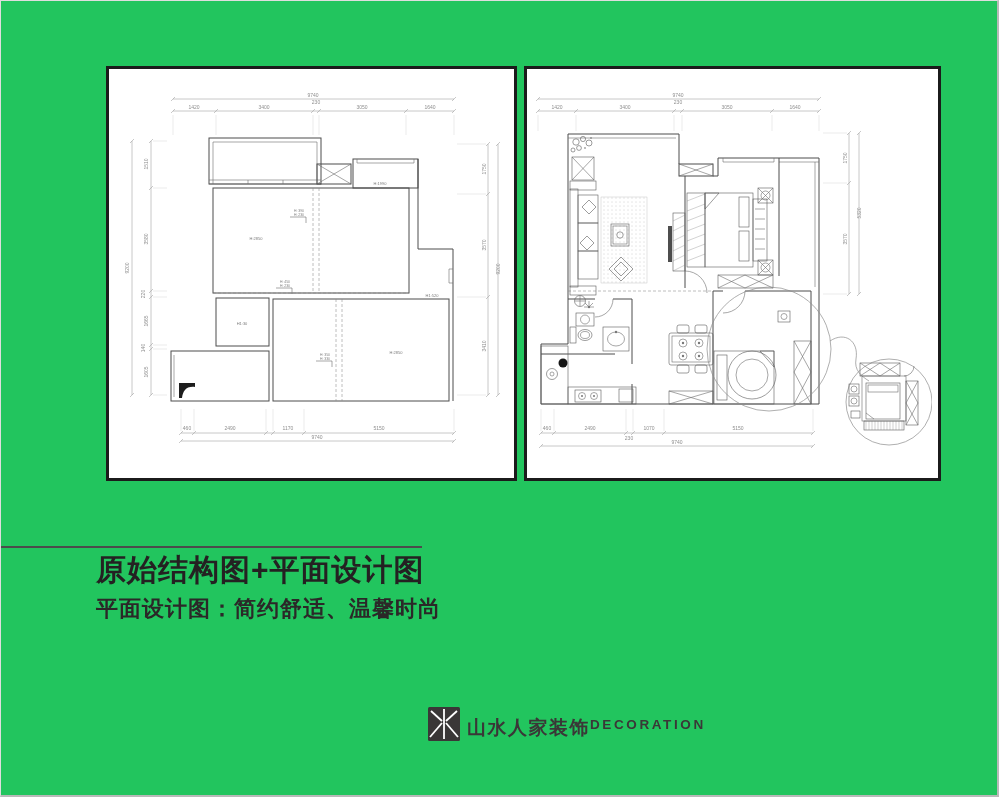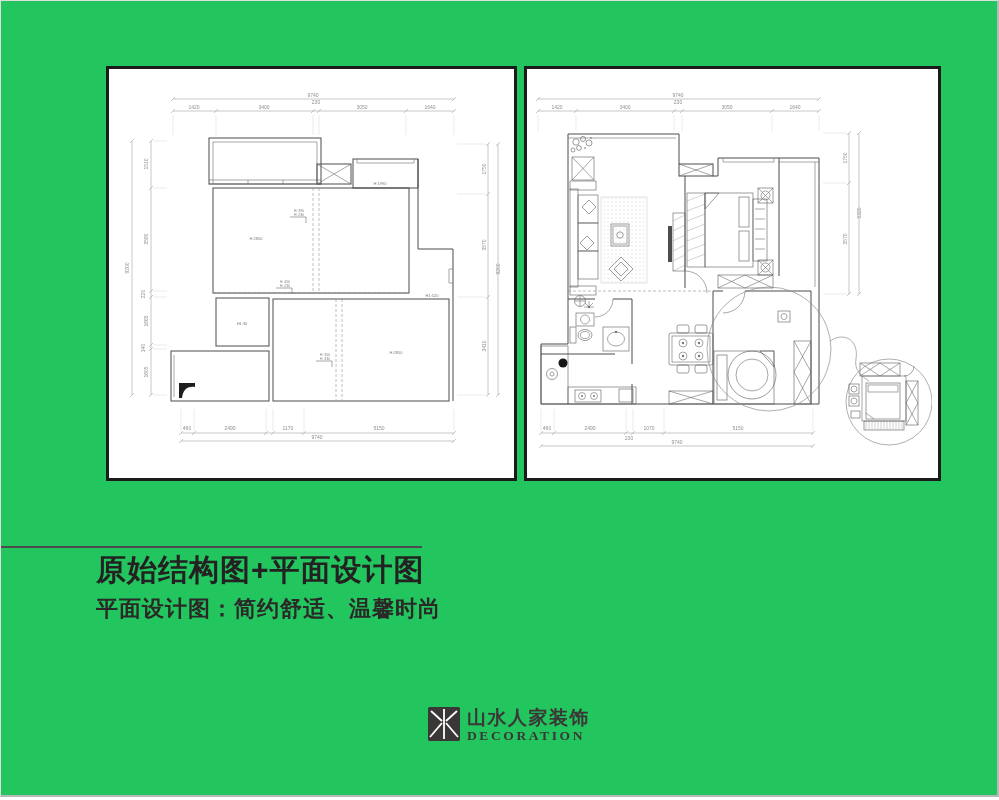--- a/index.html
+++ b/index.html
@@ -24,21 +24,21 @@
   .hatch{stroke:#7d7d7d;stroke-width:.35;fill:none;}
   .dimtxt{font:5px "Liberation Sans",sans-serif;fill:#8f8f8f;text-anchor:middle;}
   .lbl{font:4px "Liberation Sans",sans-serif;fill:#7c7c7c;text-anchor:middle;}
   .lbl2{font:3.4px "Liberation Sans",sans-serif;fill:#7c7c7c;text-anchor:middle;}
 
   .divider{position:absolute;left:0;top:545px;width:421px;height:2px;background:#4c4c4c;}
   .title{position:absolute;left:95px;top:549px;font-weight:bold;font-size:30px;color:#242122;letter-spacing:1px;}
   .subtitle{position:absolute;left:95px;top:593px;font-weight:bold;font-size:22px;color:#2b2828;letter-spacing:1px;}
 
   .logo{position:absolute;left:427px;top:705px;display:flex;align-items:flex-start;gap:7px;color:#3a3737;}
-  .logo-text{display:flex;flex-direction:column;margin-top:1px;font-family:Liberation Serif, serif;}
+  .logo-text{display:flex;margin-top:11px;}
   .logo-name{font-weight:bold;font-size:19px;letter-spacing:1.5px;line-height:21px;}
   .logo-sub{font-weight:bold;font-size:13.5px;letter-spacing:2.6px;line-height:15px;}
 </style>
 </head>
 <body>
 
 <div class="page">
 
   <div class="panel panel-left">
     <svg width="399" height="403" viewBox="0 0 399 403">

